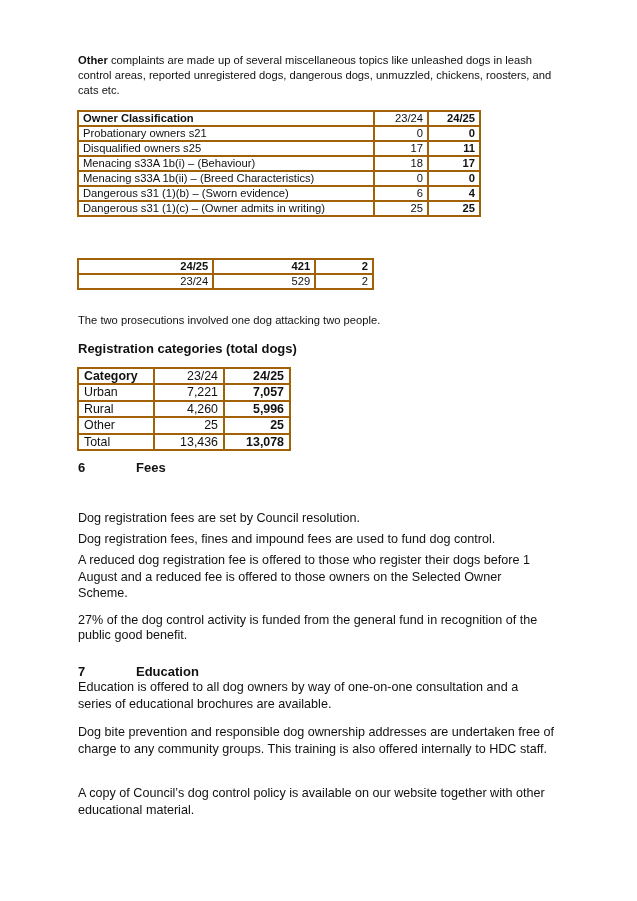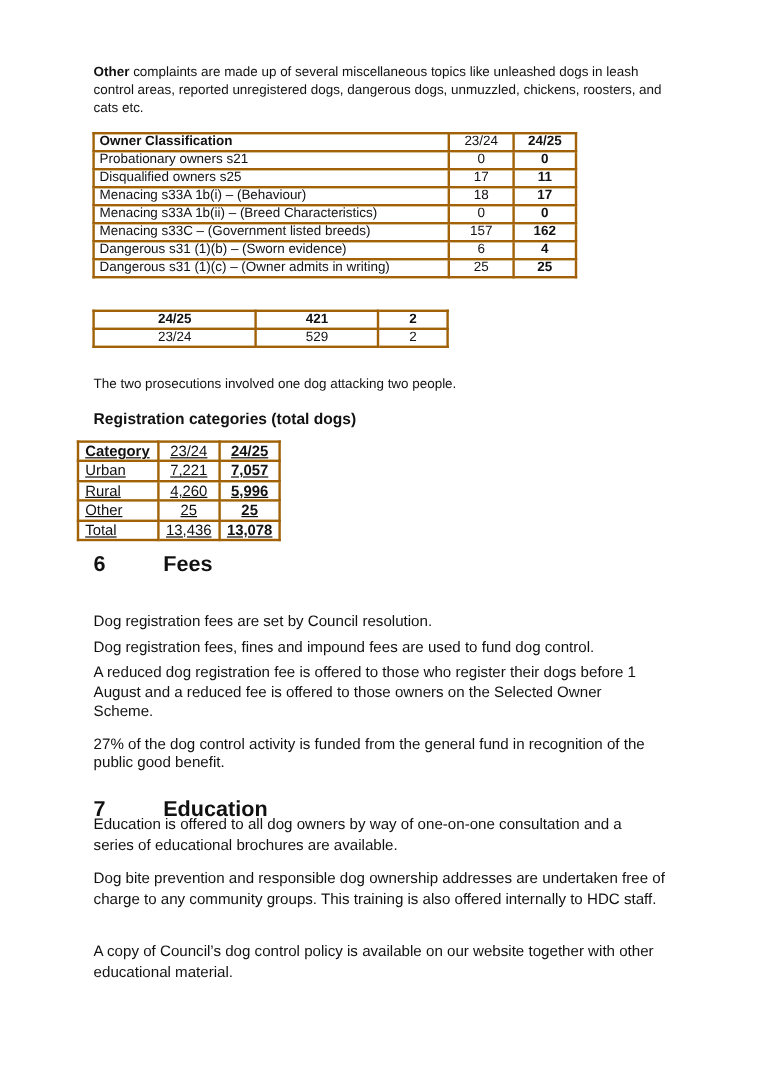--- a/index.html
+++ b/index.html
@@ -4,23 +4,23 @@
 <style>
   html, body { margin:0; padding:0; background:#ffffff; }
   body { width:637px; height:901px; position:relative; overflow:hidden;
          font-family:"Liberation Sans", sans-serif; color:#111; }
   .abs { position:absolute; }
   .p-small { font-size:11.2px; line-height:15px; }
   .p { font-size:12.6px; line-height:16.5px;margin-top:28px; }
   b, .b { font-weight:bold; }
   table { border-collapse:collapse; position:absolute; }
   td { border:2px solid #a16207; padding:0 4px; height:13px; line-height:13px; font-size:11.2px; white-space:nowrap; }
-  .c { text-align:center; }
+  .c { text-align:right; }
   .t3 td { height:14.4px; line-height:14.4px; font-size:12.4px; padding:0 5px; }
-  .heading { font-size:18px; font-weight:bold; }
+  .heading { font-size:13px; font-weight:bold; }
   .num { display:inline-block; width:58px; }
 </style>
 </head>
 <body>
 
 <div class="abs p-small" style="left:78px; top:53px; width:490px;">
   <b>Other</b><span> complaints are made up of several miscellaneous topics like unleashed dogs in leash control areas, reported unregistered dogs, dangerous dogs, unmuzzled, chickens, roosters, and cats etc.</span>
 </div>
 
 <table style="left:77px; top:110px; width:404px;">
@@ -44,25 +44,20 @@
     <td>Menacing s33A 1b(i) – (Behaviour)</td>
     <td class="c">18</td>
     <td class="c b">17</td>
   </tr>
   <tr>
     <td>Menacing s33A 1b(ii) – (Breed Characteristics)</td>
     <td class="c">0</td>
     <td class="c b">0</td>
   </tr>
   <tr>
-    <td>Menacing s33C – (Government listed breeds)</td>
-    <td class="c">157</td>
-    <td class="c b">162</td>
-  </tr>
-  <tr>
     <td>Dangerous s31 (1)(b) – (Sworn evidence)</td>
     <td class="c">6</td>
     <td class="c b">4</td>
   </tr>
   <tr>
     <td>Dangerous s31 (1)(c) – (Owner admits in writing)</td>
     <td class="c">25</td>
     <td class="c b">25</td>
   </tr>
 </tbody>
@@ -80,21 +75,21 @@
     <td class="c">529</td>
     <td class="c">2</td>
   </tr>
 </tbody>
   </table>
 
 <div class="abs p-small" style="left:78px; top:313px;">The two prosecutions involved one dog attacking two people.</div>
 
 <div class="abs heading" style="left:78px; top:341px; font-size:13px;">Registration categories (total dogs)</div>
 
-<table class="t3" style="left:64px; top:367px; width:170px;text-decoration:underline;">
+<table class="t3" style="left:77px; top:367px; width:214px;">
   <tbody>
       <tr>
     <td class="b" style="width:64px;">Category</td>
     <td class="c" style="width:58px;">23/24</td>
     <td class="c b">24/25</td>
   </tr>
   <tr>
     <td>Urban</td>
     <td class="c">7,221</td>
     <td class="c b">7,057</td>

